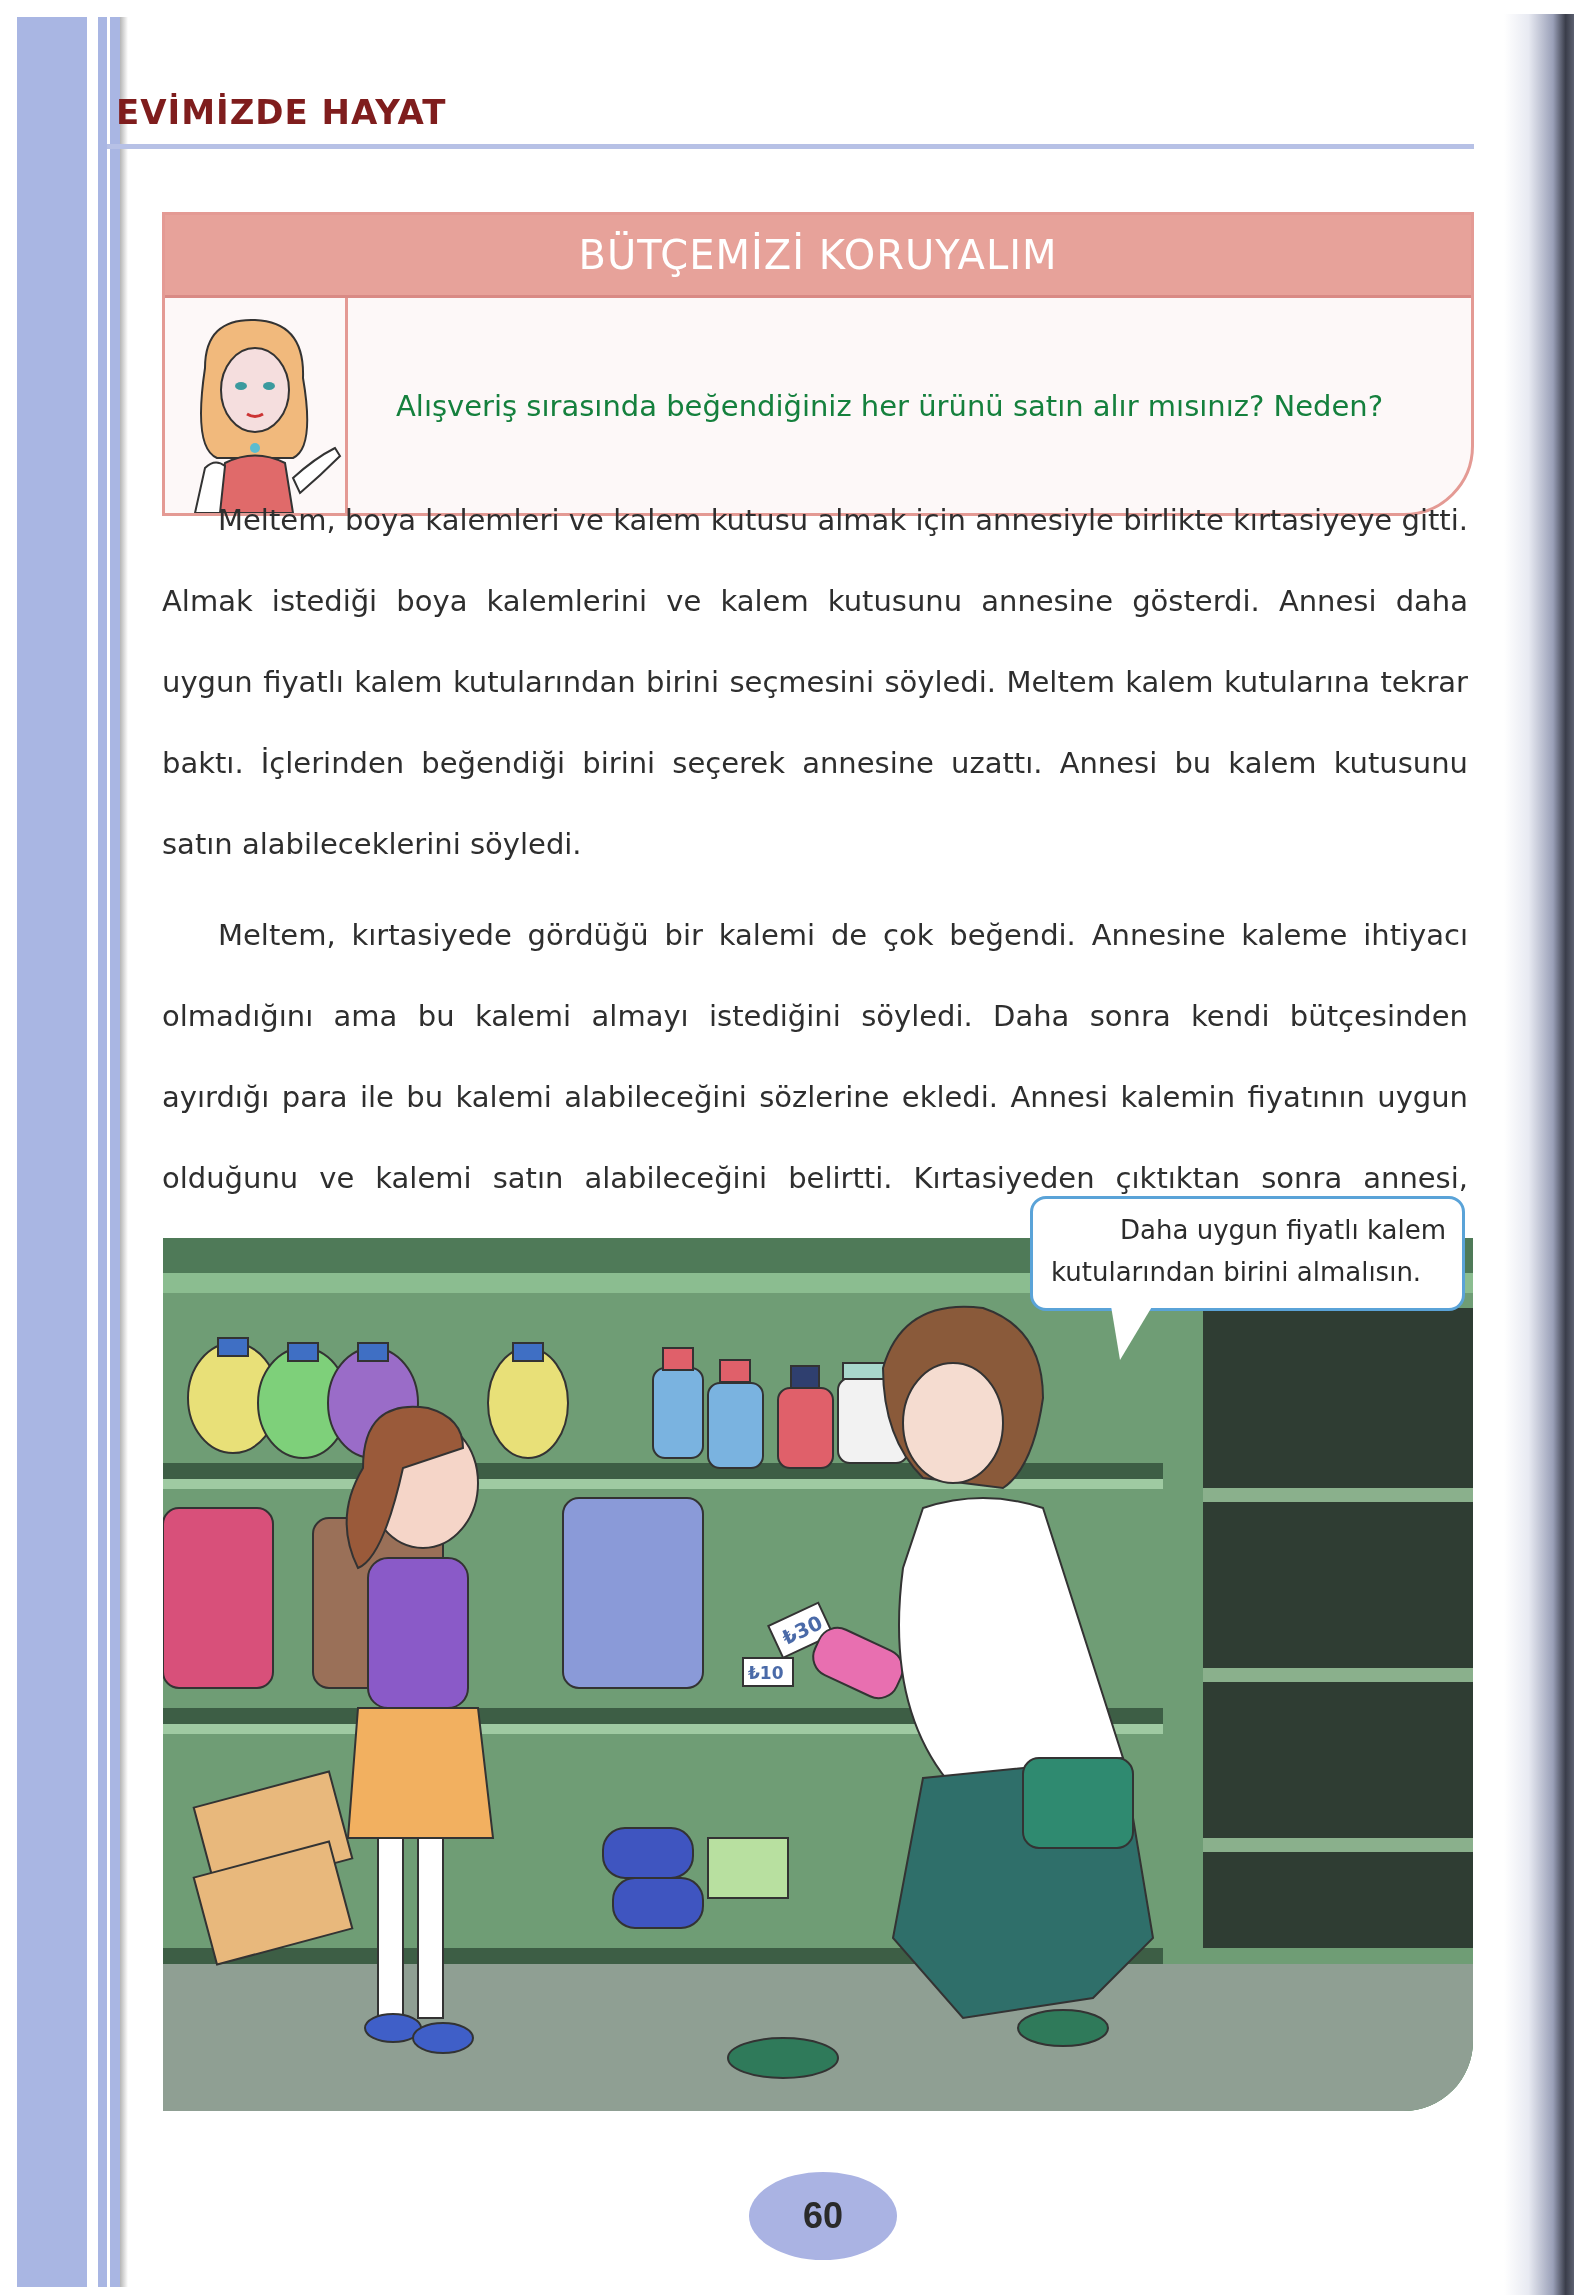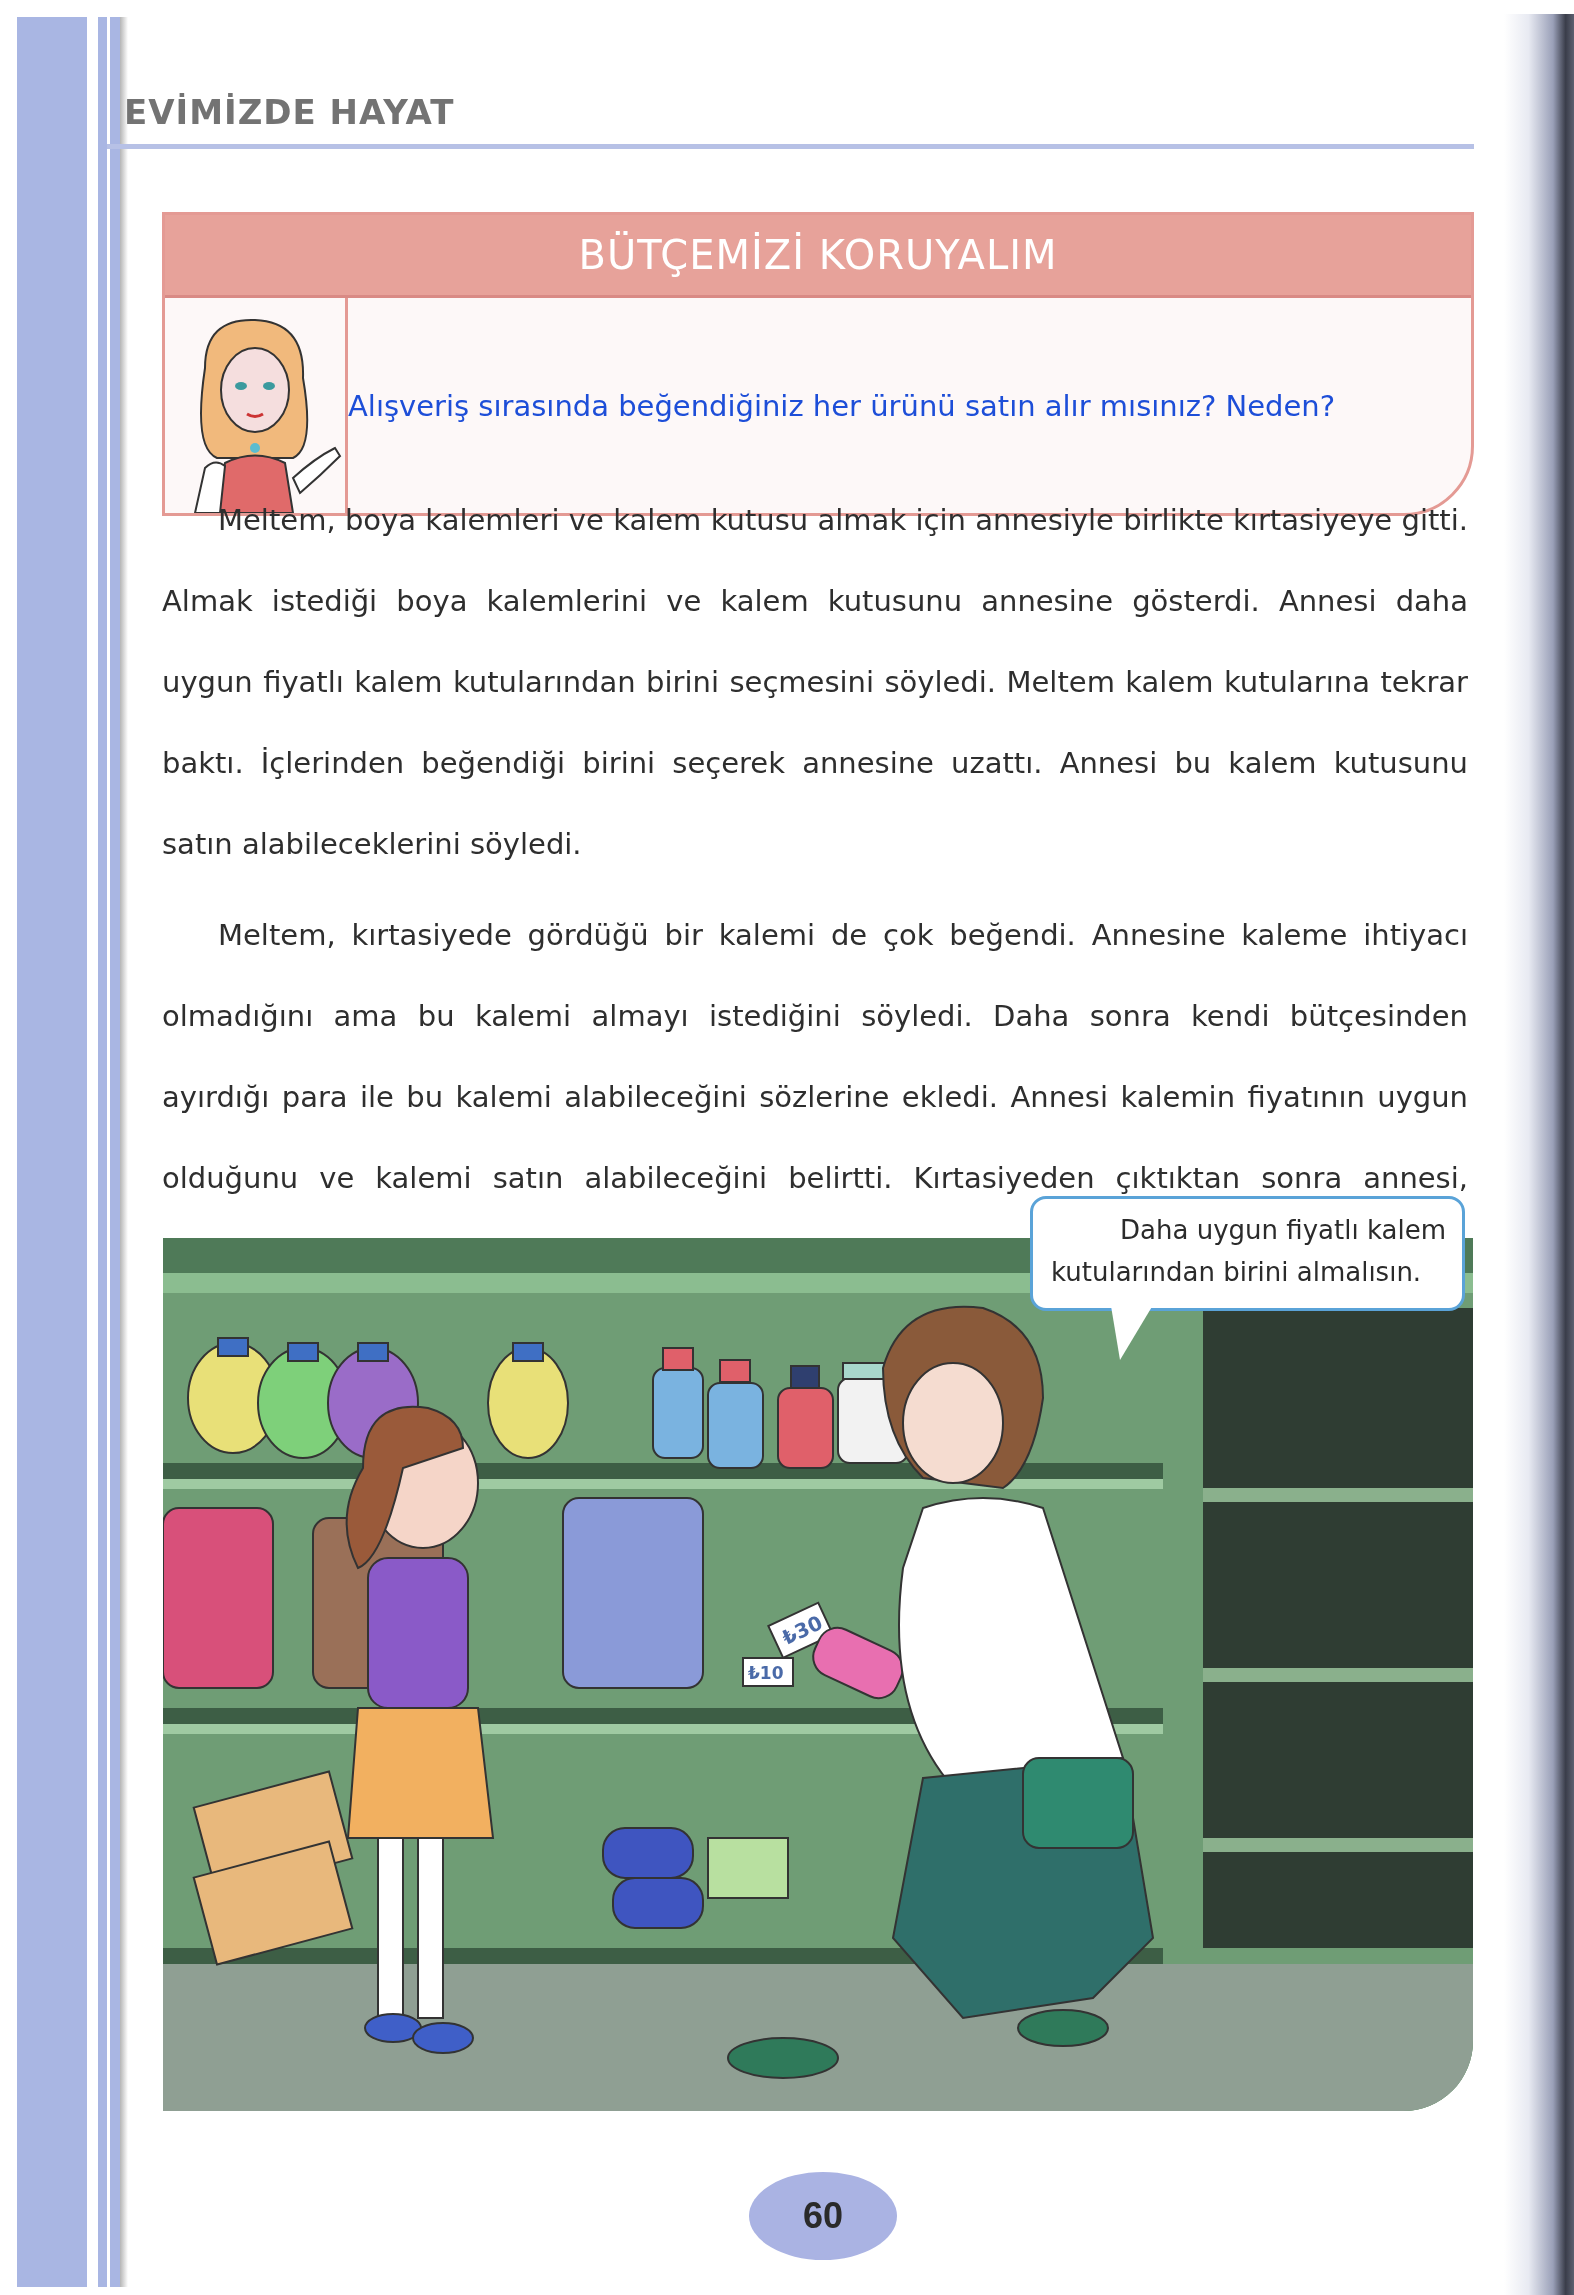--- a/index.html
+++ b/index.html
@@ -11,35 +11,35 @@
   }
   
   .stripe-wide { position: absolute; left: 17px; top: 17px; width: 70px; height: 2270px; background: #a9b6e3; }
   .stripe-thin1 { position: absolute; left: 98px; top: 17px; width: 9px; height: 2270px; background: #a9b6e3; }
   .stripe-thin2 { position: absolute; left: 110px; top: 17px; width: 10px; height: 2270px; background: #a9b6e3; }
   .stripe-shadow { position: absolute; left: 120px; top: 17px; width: 8px; height: 2270px; background: linear-gradient(to right,#b5b5b5,#ffffff); }
   
   .binding { position: absolute; right: 0; top: 14px; width: 70px; height: 2281px;
     background: linear-gradient(to right,#ffffff 0%,#e8eaf2 35%,#9aa0b8 70%,#3a3d4a 88%,#5c6070 100%); }
 
-  .unit-title { position: absolute; left: 124px; top: 92px; font-size: 34px; font-weight: bold;
-    color: #737373; letter-spacing: 1px; }
+  .unit-title { position: absolute; left: 116px; top: 92px; font-size: 34px; font-weight: bold;
+    color: #7f1d1d; letter-spacing: 1px; }
   .unit-rule { position: absolute; left: 107px; top: 144px; width: 1367px; height: 5px;
     background: #b7c1e6; }
 
   
   .topic-box { position: absolute; left: 162px; top: 164px; width: 1306px; height: 298px;
     border: 3px solid #e49a94; border-bottom-right-radius: 70px; background: #fdf8f8; overflow: hidden; margin-top: 48px; }
   .topic-header { height: 80px; background: #e7a29a; border-bottom: 3px solid #d98a85;
     display: flex; align-items: center; justify-content: center; }
   .topic-title { color: #ffffff; font-size: 40px; letter-spacing: 1px; }
   .topic-body { display: flex; height: 215px; }
   .topic-figure { width: 180px; border-right: 3px solid #e49a94; position: relative; }
-  .topic-question { flex: 1; display: flex; align-items: center; 
-    font-size: 29px; color: #1d4ed8; text-align: center; }
+  .topic-question { flex: 1; display: flex; align-items: center; padding-left: 48px;
+    font-size: 29px; color: #15803d; text-align: center; }
 
   
   .story { position: absolute; left: 162px; top: 480px; width: 1306px; font-size: 29px; line-height: 81px;
     text-align: justify; color: #2e2e2e; }
   .story p { margin: 0 0 10px 0; text-indent: 56px; }
 
   
   .illus { position: absolute; left: 163px; top: 1238px; width: 1310px; height: 873px;
     border-bottom-right-radius: 70px; overflow: hidden; background: #6e9b74; }
   .speech { position: absolute; left: 1030px; top: 1196px; width: 435px; height: 115px;

